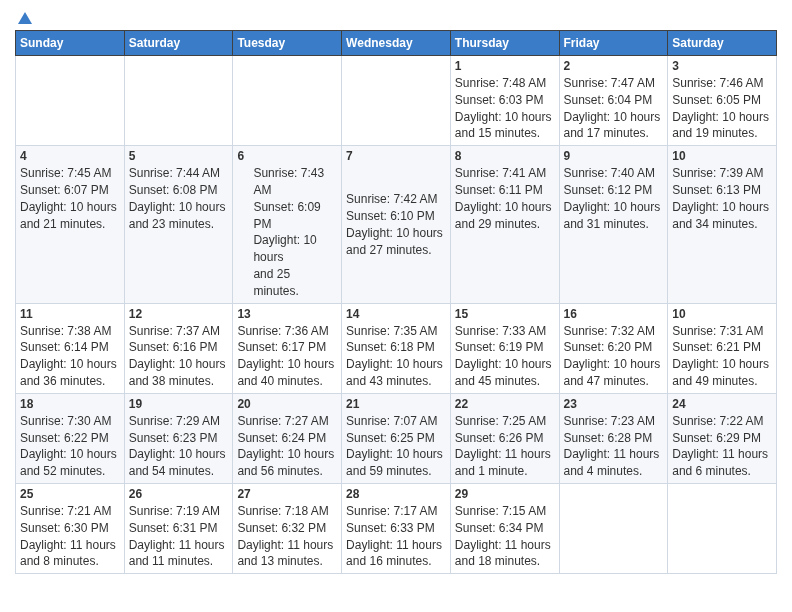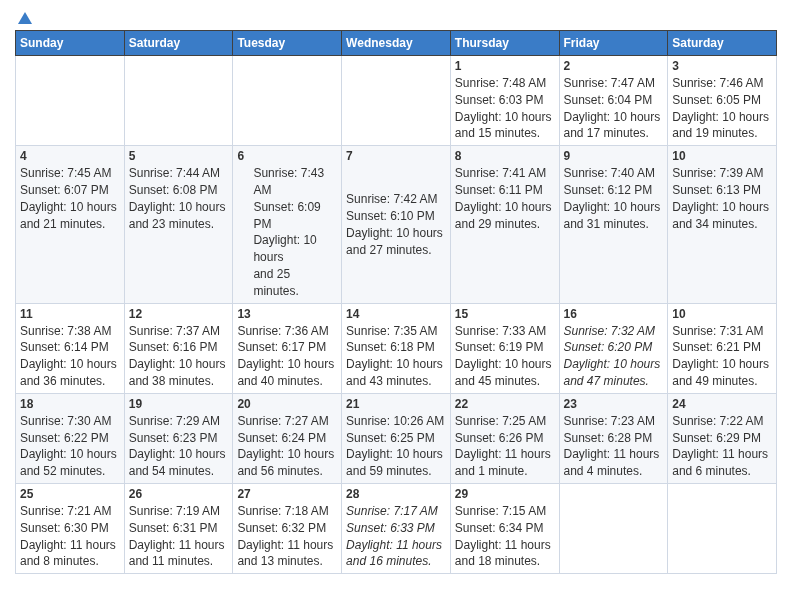--- a/index.html
+++ b/index.html
@@ -221,21 +221,21 @@
         </td>
         <td>
           <div class="day-number">15</div>
           <div class="day-detail" style="white-space: pre-line;">Sunrise: 7:33 AM
 Sunset: 6:19 PM
 Daylight: 10 hours
 and 45 minutes.</div>
         </td>
         <td>
           <div class="day-number">16</div>
-          <div class="day-detail" style="white-space: pre-line; font-style: italic;">Sunrise: 7:32 AM
+          <div class="day-detail" style="white-space: pre-line;">Sunrise: 7:32 AM
 Sunset: 6:20 PM
 Daylight: 10 hours
 and 47 minutes.</div>
         </td>
         <td>
           <div class="day-number">10</div>
           <div class="day-detail" style="white-space: pre-line;">Sunrise: 7:31 AM
 Sunset: 6:21 PM
 Daylight: 10 hours
 and 49 minutes.</div>
@@ -258,21 +258,21 @@
         </td>
         <td>
           <div class="day-number">20</div>
           <div class="day-detail" style="white-space: pre-line;">Sunrise: 7:27 AM
 Sunset: 6:24 PM
 Daylight: 10 hours
 and 56 minutes.</div>
         </td>
         <td>
           <div class="day-number">21</div>
-          <div class="day-detail" style="white-space: pre-line;">Sunrise: 10:26 AM
+          <div class="day-detail" style="white-space: pre-line;">Sunrise: 7:07 AM
 Sunset: 6:25 PM
 Daylight: 10 hours
 and 59 minutes.</div>
         </td>
         <td>
           <div class="day-number">22</div>
           <div class="day-detail" style="white-space: pre-line;">Sunrise: 7:25 AM
 Sunset: 6:26 PM
 Daylight: 11 hours
 and 1 minute.</div>
@@ -309,21 +309,21 @@
         </td>
         <td>
           <div class="day-number">27</div>
           <div class="day-detail" style="white-space: pre-line;">Sunrise: 7:18 AM
 Sunset: 6:32 PM
 Daylight: 11 hours
 and 13 minutes.</div>
         </td>
         <td>
           <div class="day-number">28</div>
-          <div class="day-detail" style="white-space: pre-line; font-style: italic;">Sunrise: 7:17 AM
+          <div class="day-detail" style="white-space: pre-line;">Sunrise: 7:17 AM
 Sunset: 6:33 PM
 Daylight: 11 hours
 and 16 minutes.</div>
         </td>
         <td>
           <div class="day-number">29</div>
           <div class="day-detail" style="white-space: pre-line;">Sunrise: 7:15 AM
 Sunset: 6:34 PM
 Daylight: 11 hours
 and 18 minutes.</div>

